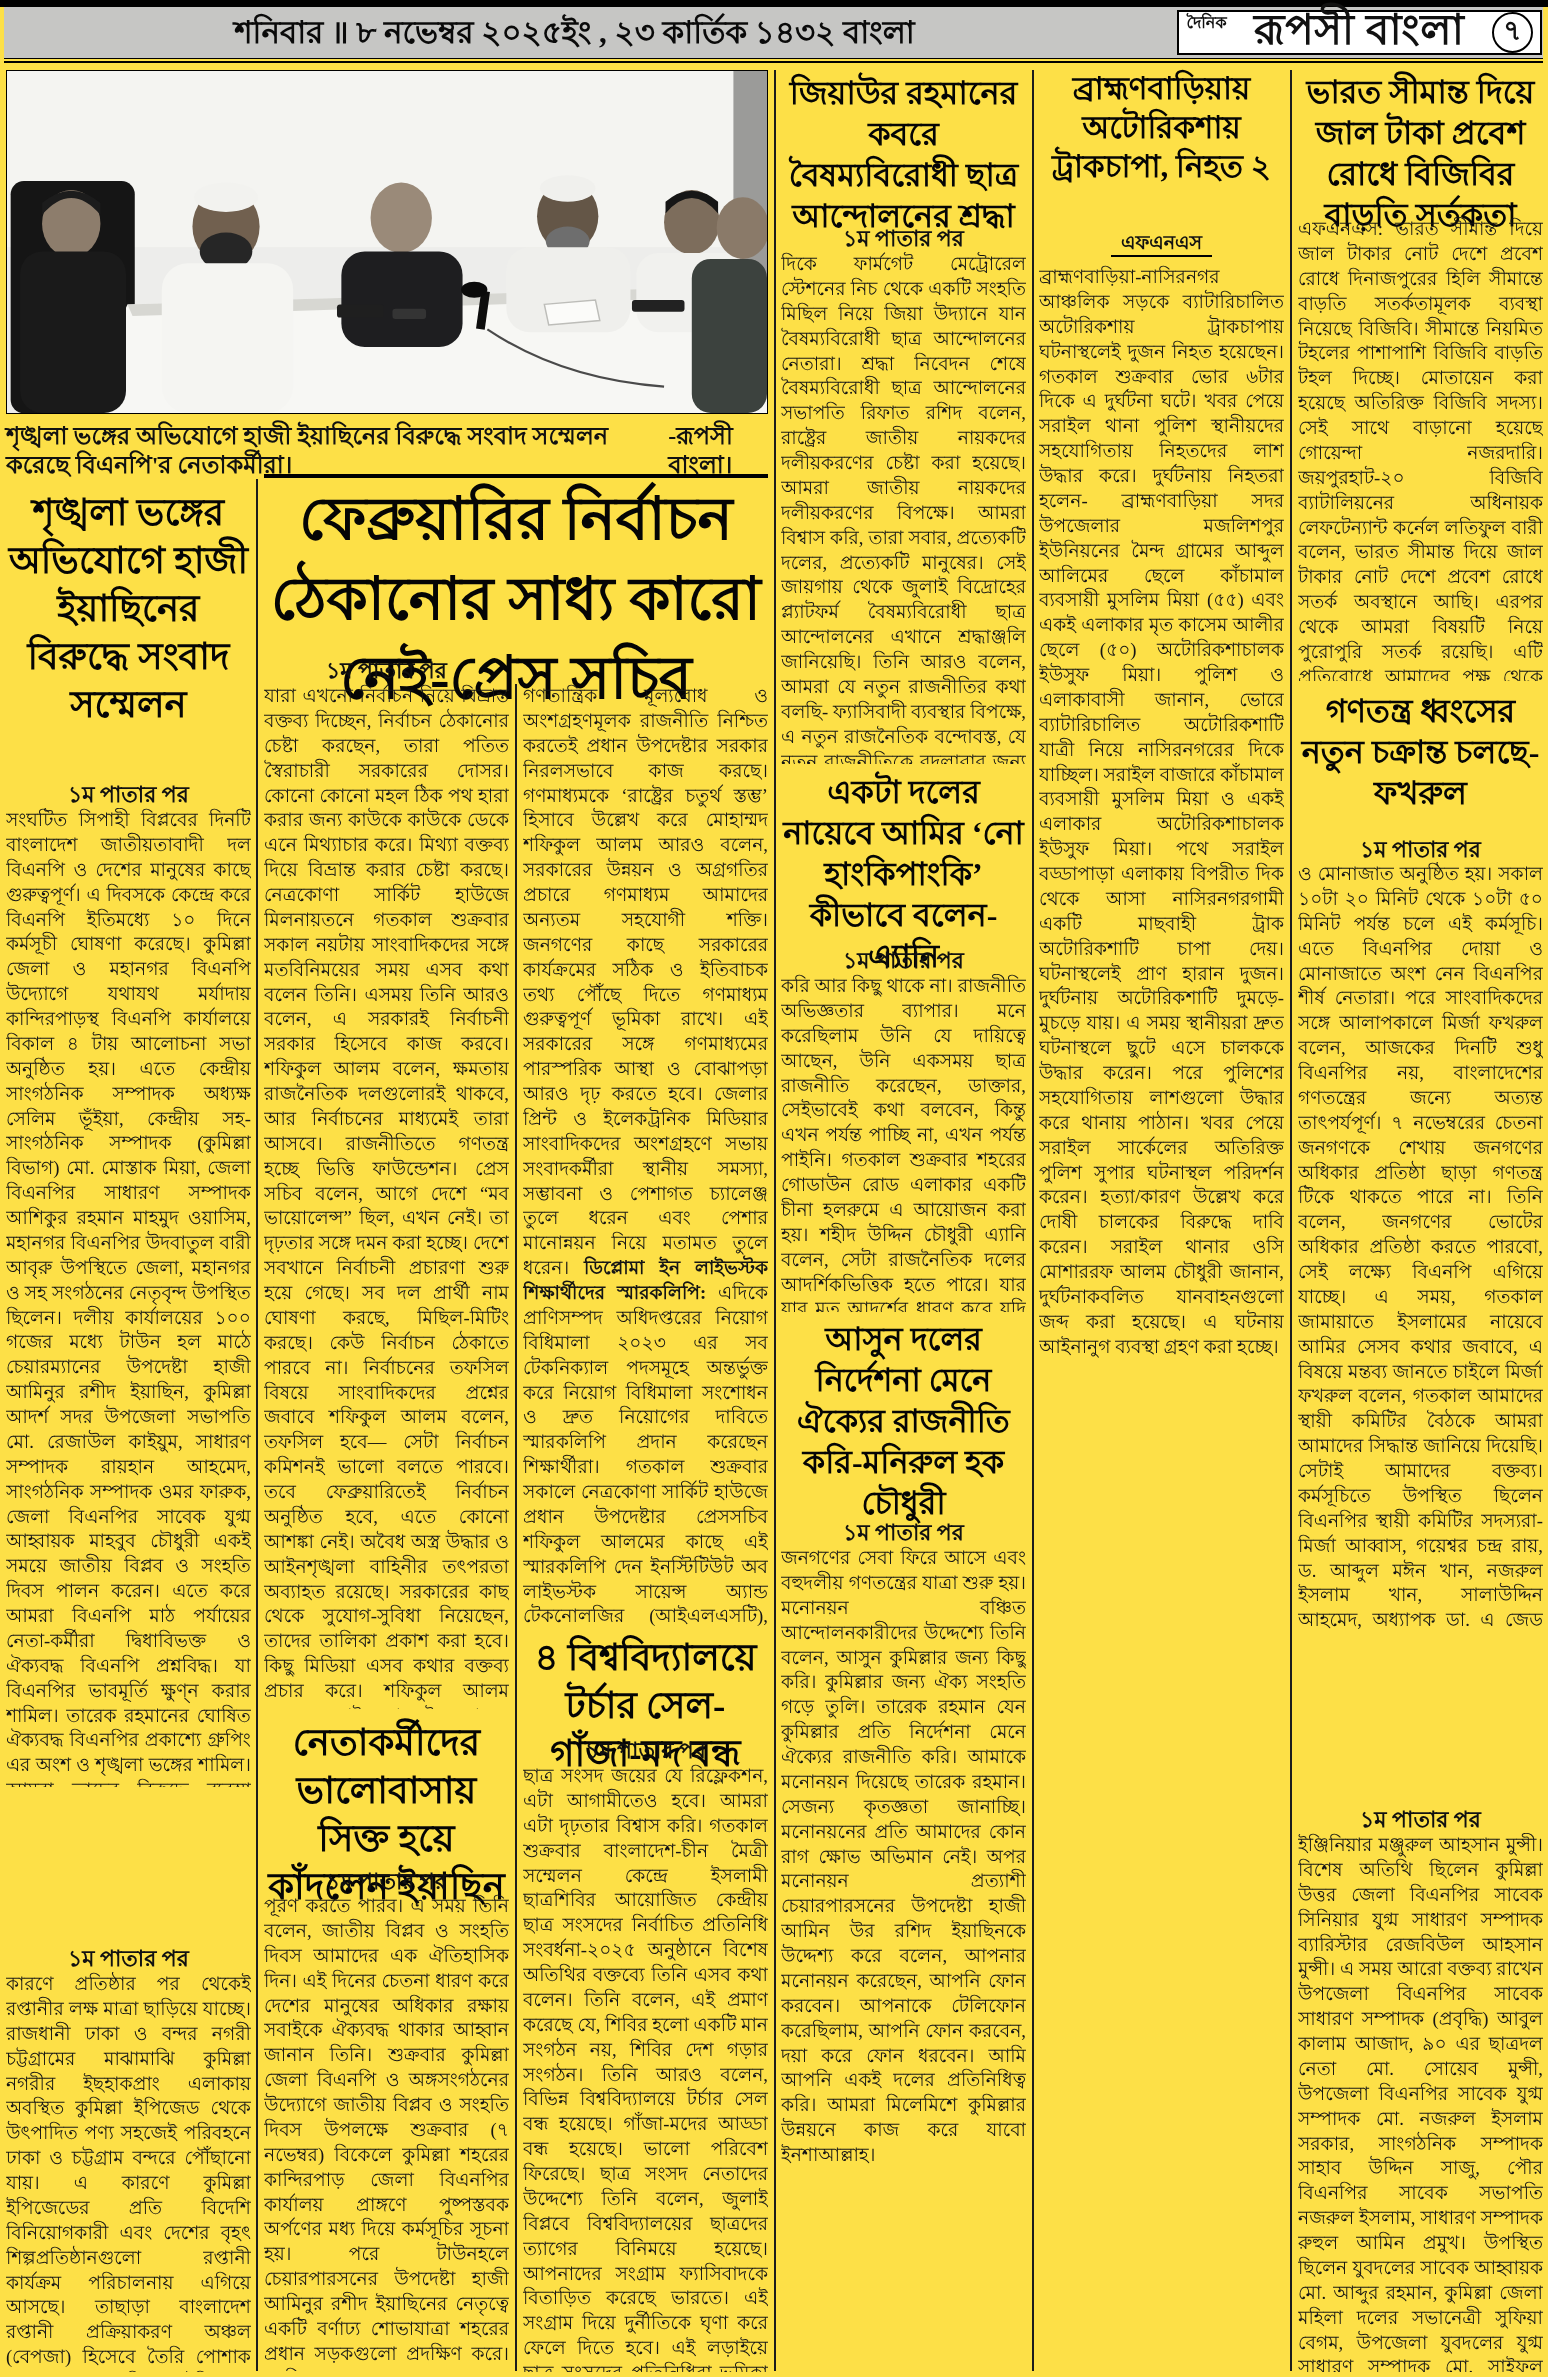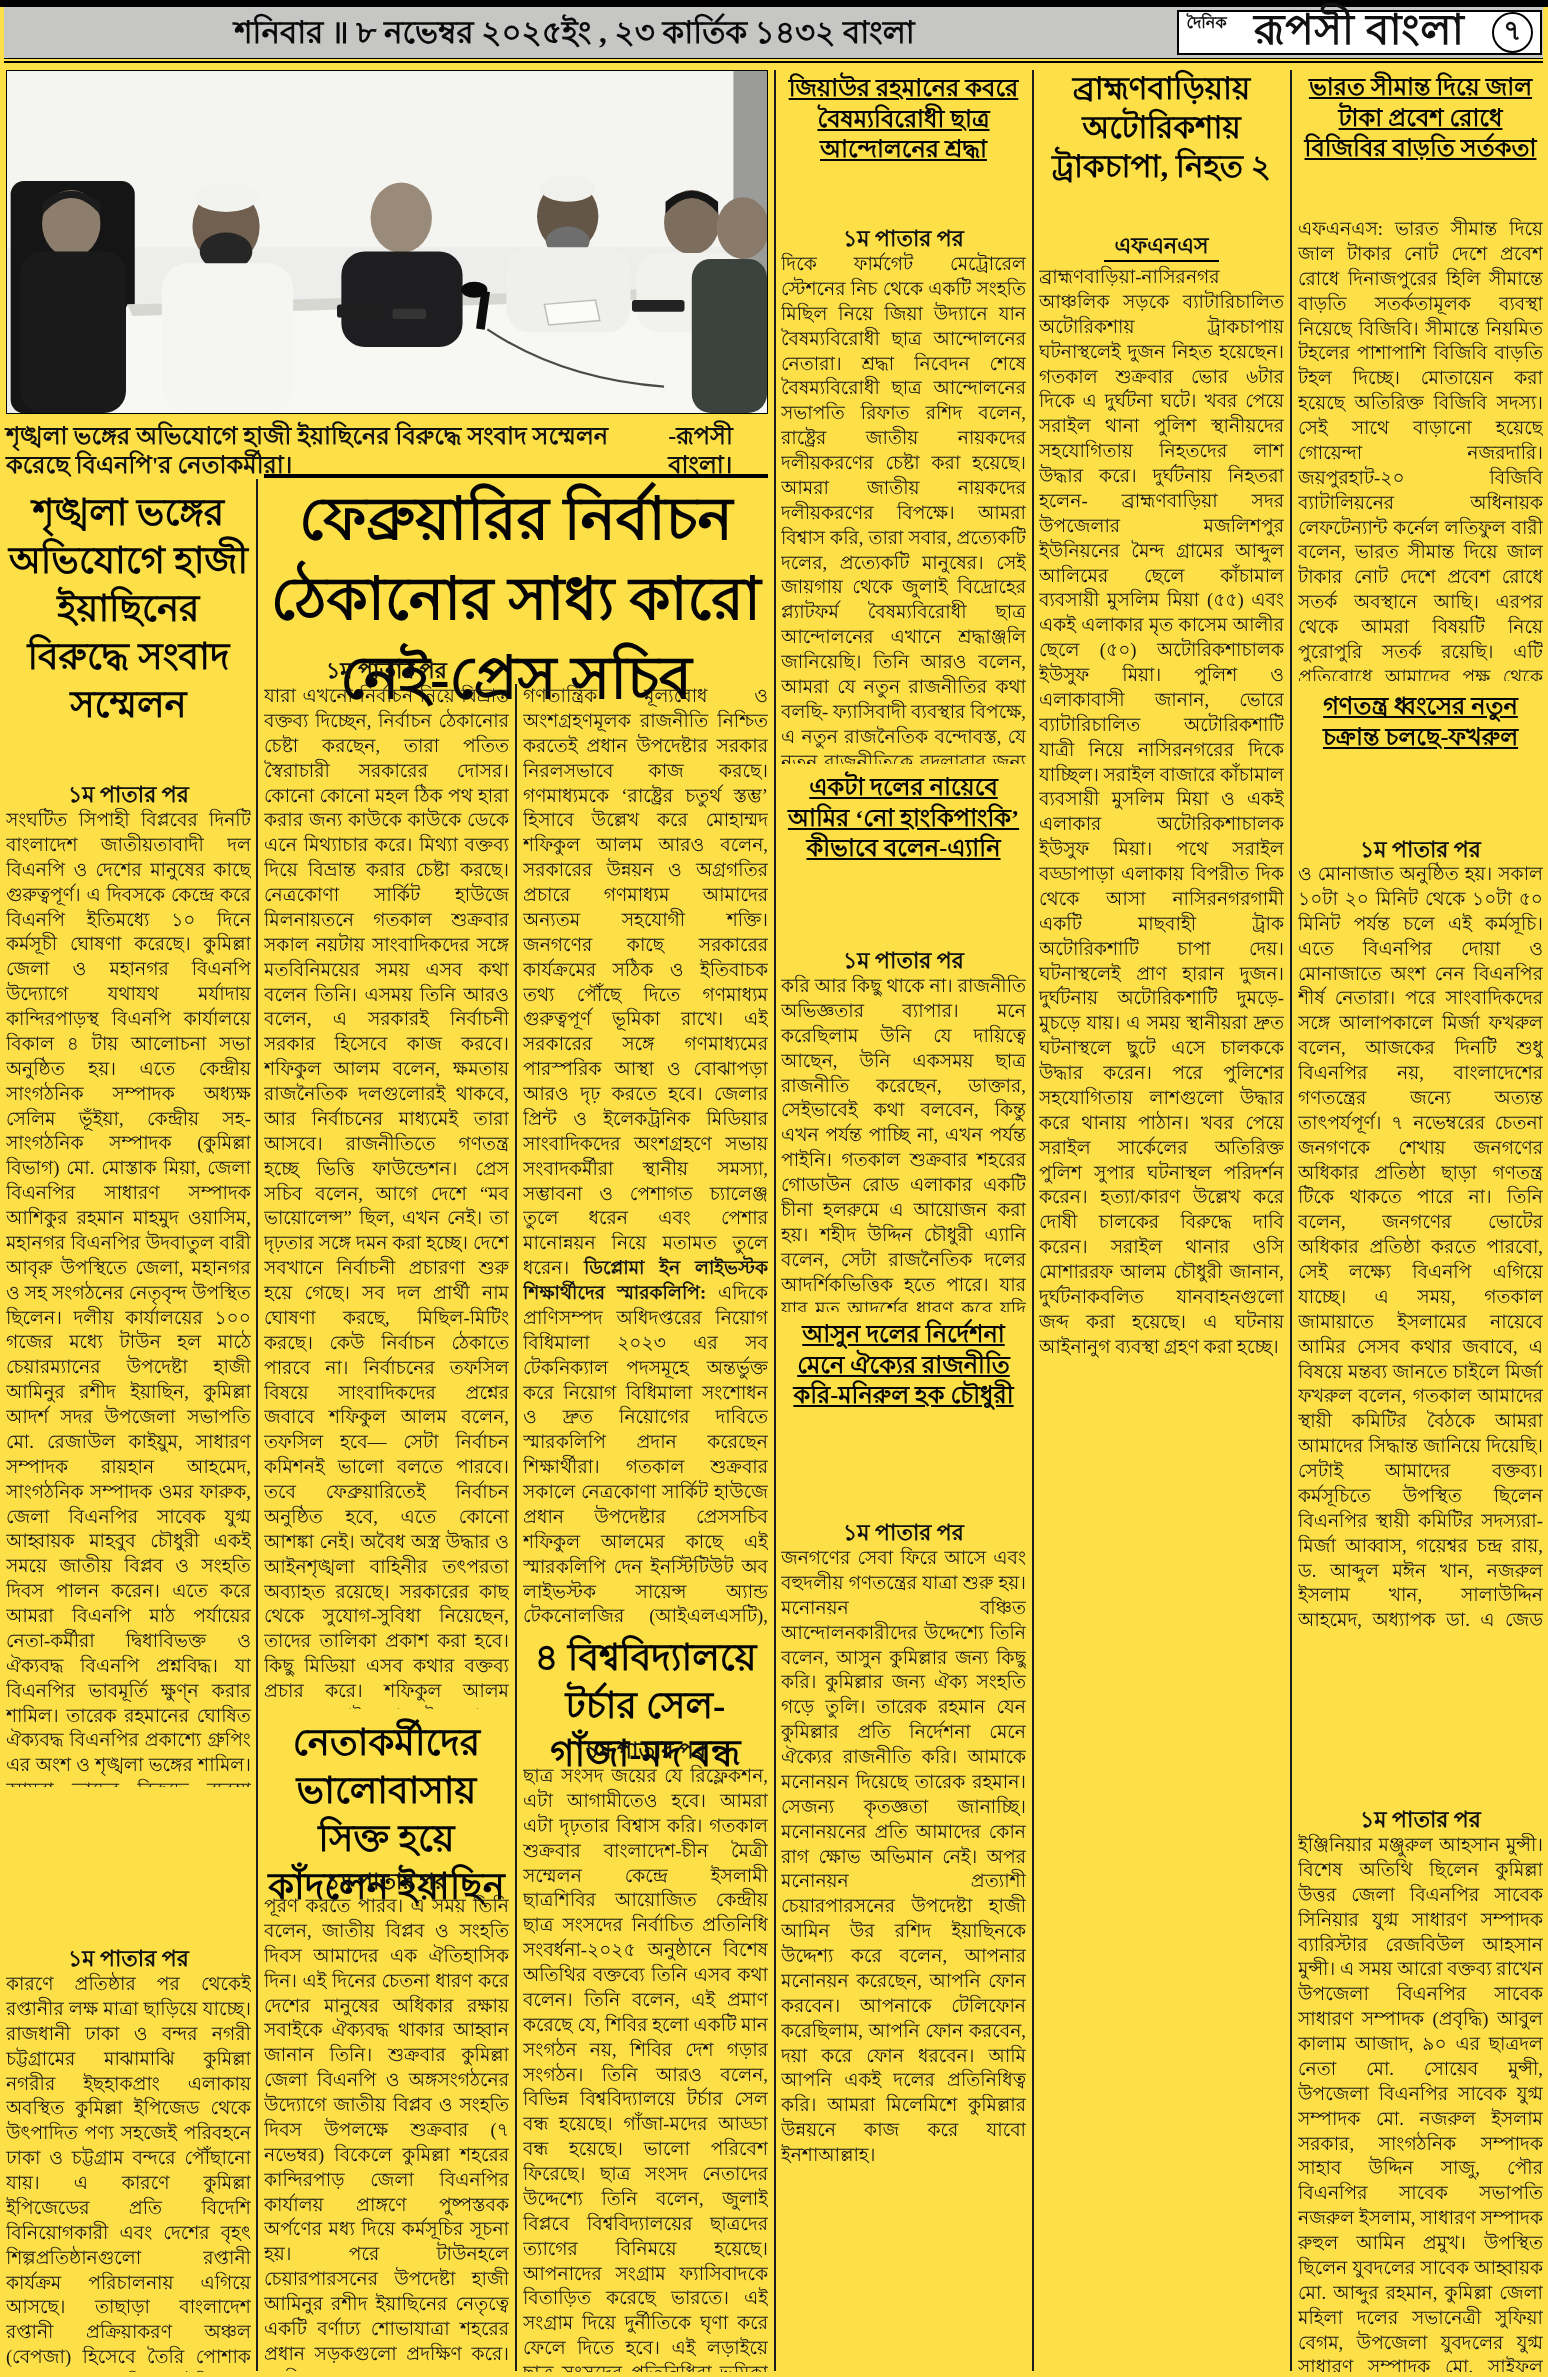--- a/index.html
+++ b/index.html
@@ -22,23 +22,23 @@
   .photo{left:5.9px;top:70px;width:762px;height:344px;border:1.5px solid #000;box-sizing:border-box;background:#e9e9e7;}
   .caption{left:5.9px;top:422px;width:762px;display:flex;justify-content:space-between;
            font-weight:bold;font-size:24px;line-height:1.2;}
   
   .vrule{width:1.5px;background:#1c1c1c;}
   .hrule-main{left:264px;top:474px;width:504px;height:3.7px;background:#000;}
   
   .hl{font-weight:bold;text-align:center;color:#050505;}
   .hl-xl{font-size:59px;line-height:1.35;text-align:center;}
   .hl-lg{font-size:37px;line-height:1.3;}
-  .hl-md{font-size:24px;line-height:1.28;text-decoration:underline;}
+  .hl-md{font-size:32px;line-height:1.28;}
   .kicker{font-weight:bold;text-align:center;font-size:22px;}
-  .byline{font-weight:bold;text-align:center;font-size:22px;}
+  .byline{font-weight:bold;text-align:center;font-size:19px;}
   .byline span{border-bottom:2.2px solid #000;padding:0 10.2px 1.5px;}
   .body-txt{font-size:18.7px;line-height:1.33;text-align:justify;overflow:hidden;color:#151515;}
   .body-txt .lead-in{font-weight:bold;}
 </style>
 </head>
 <body>
 
 <div id="page">
 
   <div class="abs top-bar"></div>

